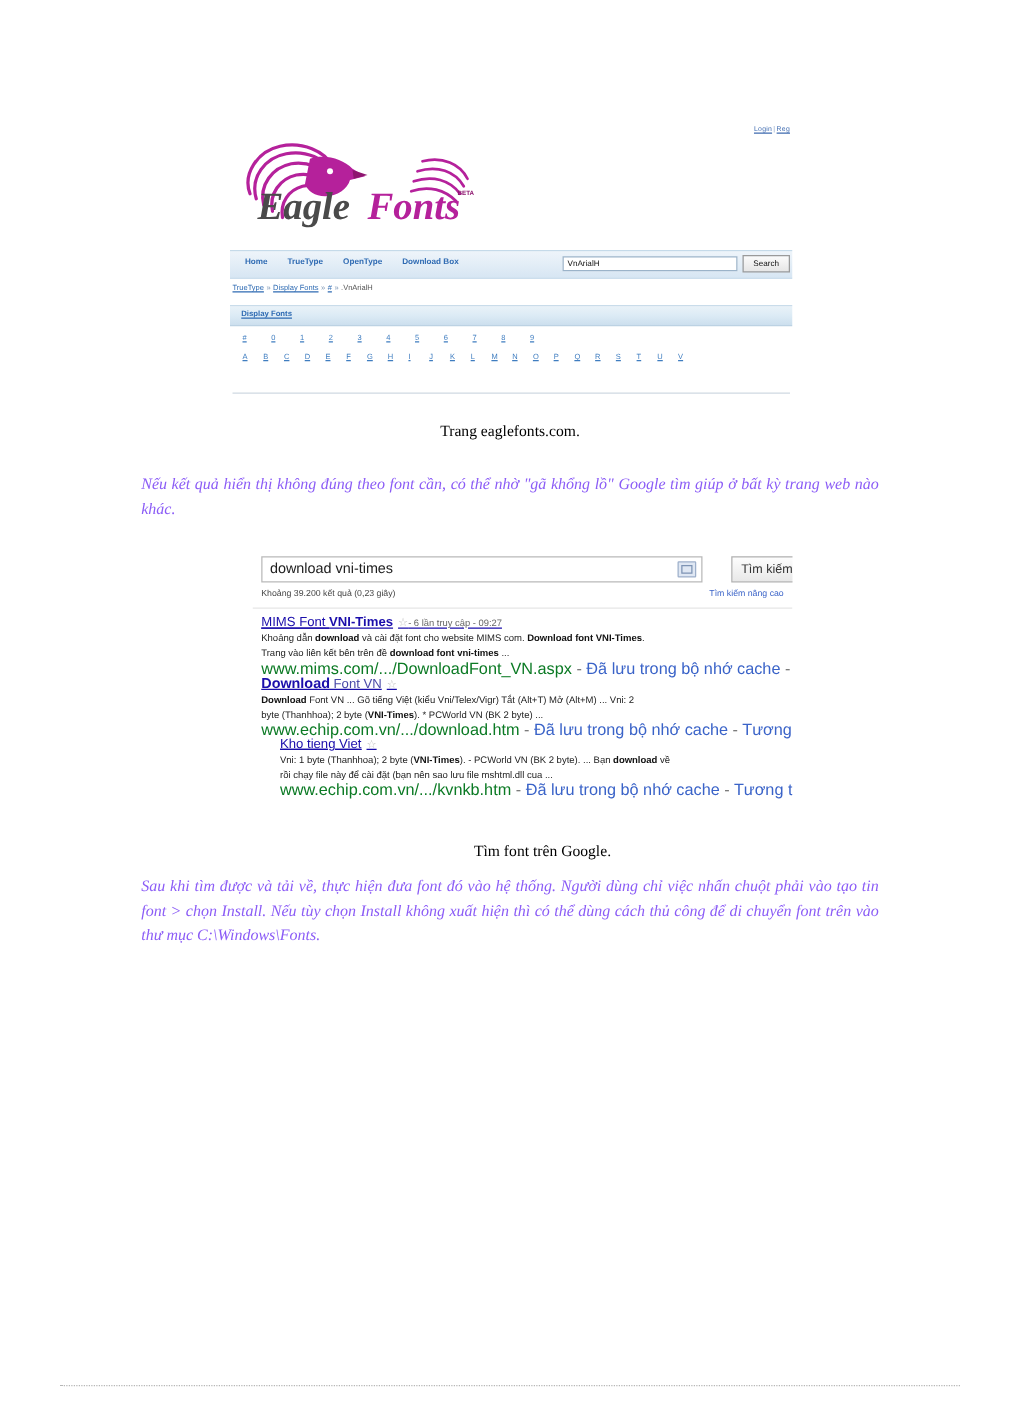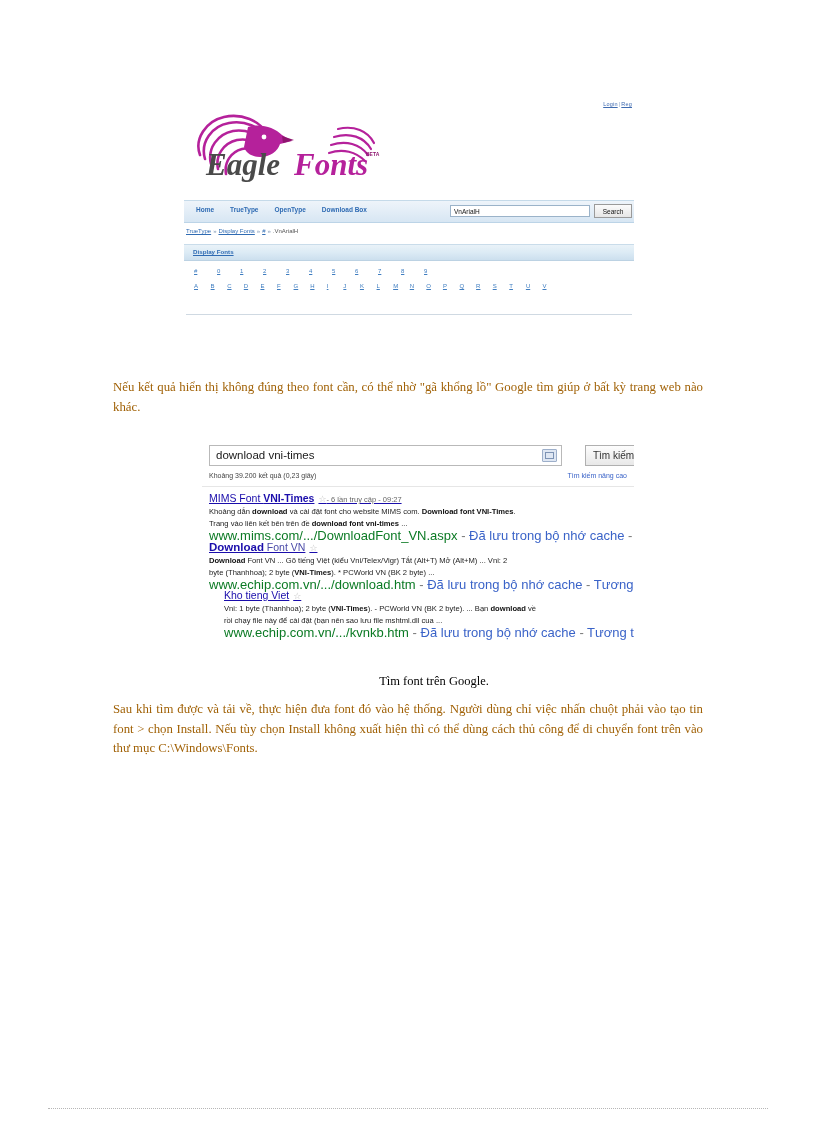--- a/index.html
+++ b/index.html
@@ -183,22 +183,23 @@
     width: 100%;
     left: 0;
   }
   .bodytext {
     position: absolute;
     left: 113px;
     width: 590px;
     font-family: "Liberation Serif", serif;
     font-size: 12.8px;
     line-height: 19.5px;
-    color: #a16207;
+    color: #8b5cf6;
     text-align: justify;
+    font-style: italic;
   }
 
   
   .g-shot {
     position: absolute;
     left: 202px;
     top: 437px;
     width: 432px;
     height: 207px;
     background: #ffffff;
@@ -431,20 +432,21 @@
           <a class="k" href="#">S</a>
           <a class="k" href="#">T</a>
           <a class="k" href="#">U</a>
           <a class="k" href="#">V</a>
         </div>
     </div>
 
     <div class="ef-rule"></div>
   </div>
 
+  <div class="caption" style="top:338px;">Trang eaglefonts.com.</div>
 
   <div class="bodytext" style="top:378px;">Nếu kết quả hiển thị không đúng theo font cần, có thể nhờ "gã khổng lồ" Google tìm giúp ở bất kỳ trang web nào khác.</div>
 
   <div class="g-shot">
 
     <div class="g-searchrow">
       <div class="g-input">download vni-times</div>
       <div class="g-mic">
           <i></i>
         </div>

